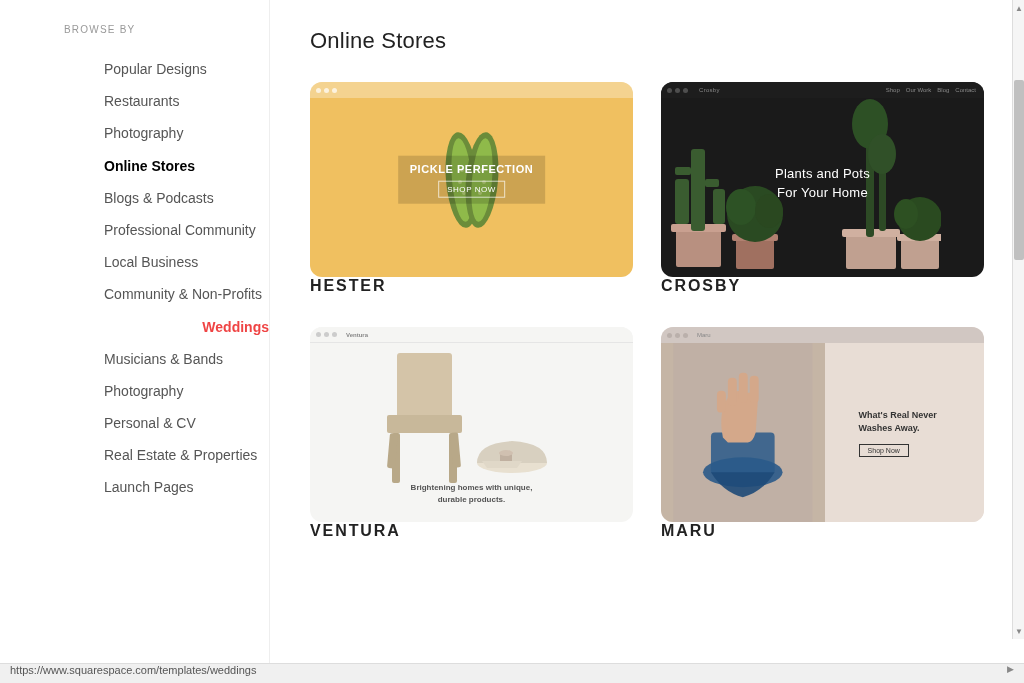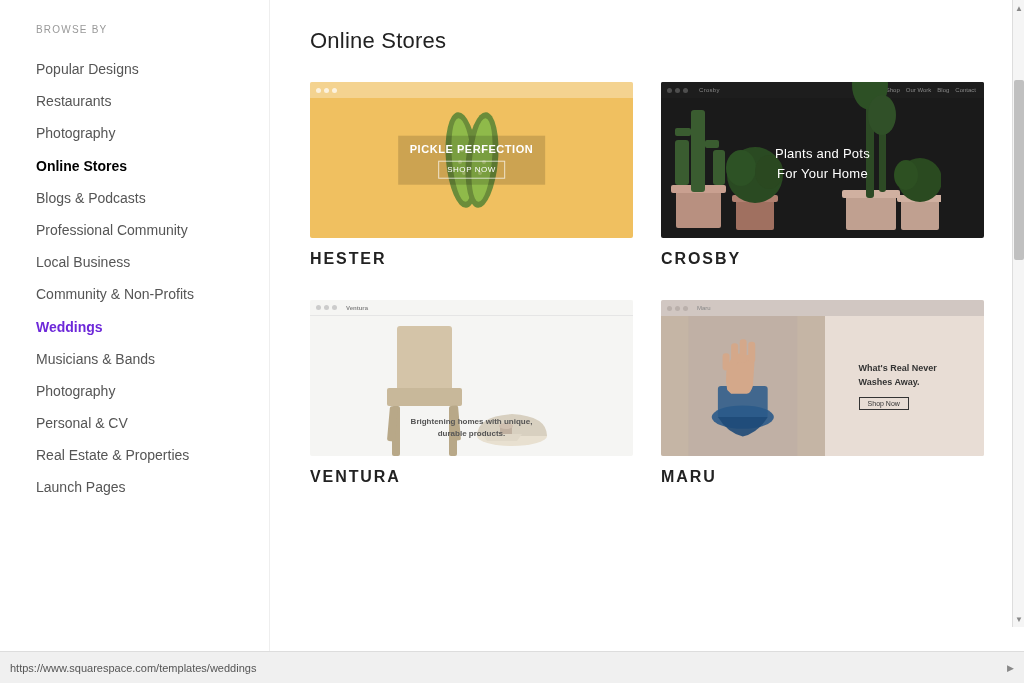--- a/index.html
+++ b/index.html
@@ -15,39 +15,40 @@
     }
     .main-content {
       display: flex;
       flex: 1;
       overflow: hidden;
     }
     
     .sidebar {
       width: 270px;
       min-width: 270px;
-      padding: 24px 0 24px 36px;
+      padding: 24px 0 24px 64px;
       overflow-y: auto;
       border-right: 1px solid #eee;
     }
     .browse-by-label {
       font-size: 10px;
       letter-spacing: 0.12em;
       color: #999;
       text-transform: uppercase;
       margin-bottom: 18px;
     }
     .sidebar-item {
       display: block;
       font-size: 14px;
       color: #555;
       padding: 7px 0;
       cursor: pointer;
       line-height: 1.3;
       text-decoration: none;
+      margin-left: 40px;
     }
     .sidebar-item.active {
       font-weight: 700;
       color: #000;
     }
     
     .right-content {
       position: relative;
       flex: 1;
       overflow-y: auto;
@@ -65,25 +66,24 @@
     .templates-grid {
       display: grid;
       grid-template-columns: 1fr 1fr;
       gap: 32px 28px;
     }
     .template-card {
       cursor: pointer;
     }
     .template-thumb {
       width: 100%;
-      height: 156px;
-      border-radius: 2px;
+      height: 195px;
+      border-radius: 12px;
       overflow: hidden;
       position: relative;
-      margin-bottom: 12px;
     }
     
     .hester-thumb {
       background: #f0c060;
       display: flex;
       align-items: center;
       justify-content: center;
     }
     .hester-browser-bar {
       position: absolute;
@@ -243,25 +243,24 @@
     }
     .template-name {
       font-size: 16px;
       font-weight: 700;
       letter-spacing: 0.12em;
       text-transform: uppercase;
       color: #222;
     }
     
     .status-bar {
-      height: 32px;
+      height: 20px;
       background: #f0f0f0;
       border-top: 1px solid #ddd;
       display: flex;
-      align-items: center;
       padding: 0 10px;
       font-size: 11px;
       color: #555;
     }
     .content-wrapper {
       position: relative;
       display: flex;
       flex: 1;
       overflow: hidden;
     }
@@ -274,21 +273,21 @@
   <div class="sidebar">
     <div class="browse-by-label">BROWSE BY</div>
     <a class="sidebar-item">Popular Designs</a>
     <a class="sidebar-item">Restaurants</a>
     <a class="sidebar-item">Photography</a>
     <a class="sidebar-item active">Online Stores</a>
     <a class="sidebar-item">Blogs &amp; Podcasts</a>
     <a class="sidebar-item">Professional Community</a>
     <a class="sidebar-item">Local Business</a>
     <a class="sidebar-item">Community &amp; Non-Profits</a>
-    <a class="sidebar-item" style="font-weight:700;color:#6d28d9;">Weddings</a>
+    <a class="sidebar-item" style="font-weight:700;color:#ef4444;text-align:right;">Weddings</a>
     <a class="sidebar-item">Musicians &amp; Bands</a>
     <a class="sidebar-item">Photography</a>
     <a class="sidebar-item">Personal &amp; CV</a>
     <a class="sidebar-item">Real Estate &amp; Properties</a>
     <a class="sidebar-item">Launch Pages</a>
   </div>
 
   <div class="content-wrapper">
     <div class="right-content">
       <h1 class="page-title">Online Stores</h1>

